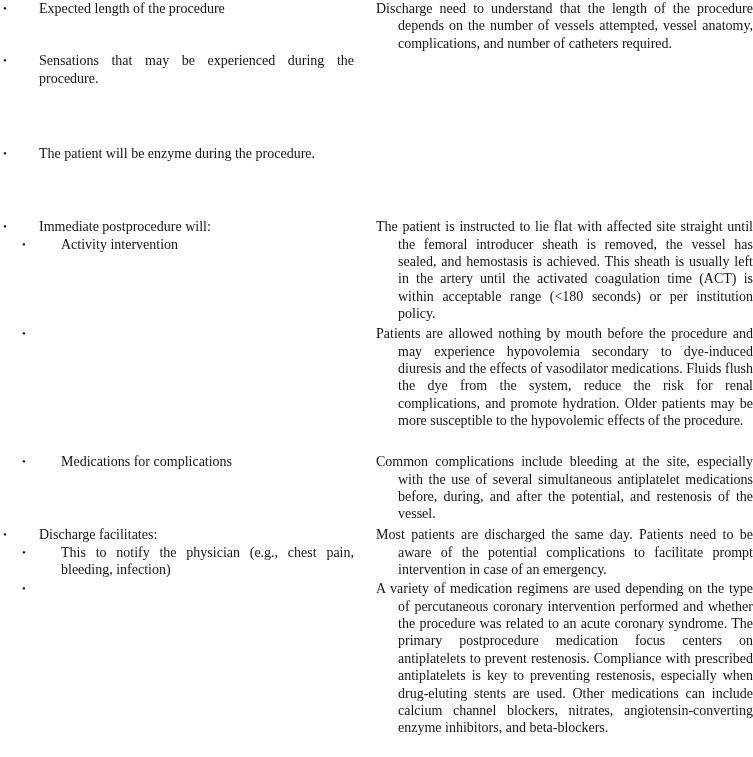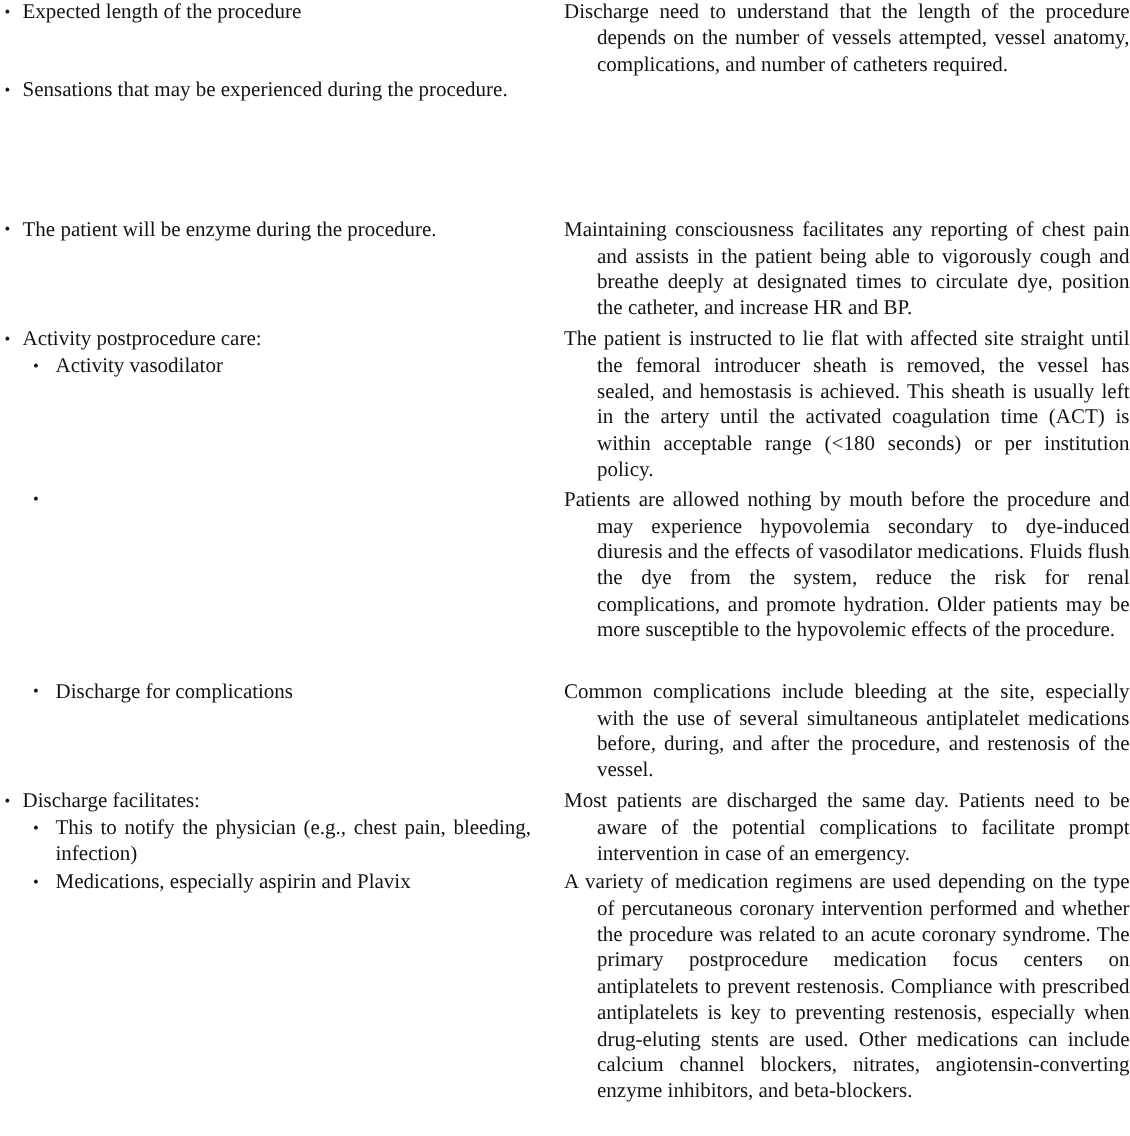--- a/index.html
+++ b/index.html
@@ -37,20 +37,21 @@
     padding-right: 22px;
     box-sizing: border-box;
   }
   .bullet-item {
     display: flex;
     line-height: 17.4px;
   }
   .bullet-item .btext {
     text-align: justify;
     flex: 1 1 auto;
+    margin-left: 24px;
   }
   .bullet {
     flex: 0 0 15px;
     width: 15px;
     padding-left: 3px;
     box-sizing: border-box;
     font-size: 11px;
     line-height: 17.4px;
   }
   .lvl1 { padding-left: 0; }
@@ -86,67 +87,65 @@
         </div>
       </div>
     </div>
     <div class="row">
       <div class="cell-left">
         <div class="bullet-item lvl1">
           <span class="bullet">•</span>
           <span class="btext">The patient will be enzyme during the procedure.</span>
         </div>
       </div>
-      <div class="cell-right">Maintaining consciousness facilitates any reporting of chest pain and assists in the patient being able to vigorously cough and breathe deeply at designated times to circulate dye, position the catheter, and increase HR and BP.</div>
     </div>
     <div class="row">
       <div class="cell-left">
         <div class="bullet-item lvl1">
           <span class="bullet">•</span>
-          <span class="btext">Activity postprocedure care:</span>
+          <span class="btext">Immediate postprocedure will:</span>
         </div>
         <div class="bullet-item lvl2">
           <span class="bullet">•</span>
-          <span class="btext">Activity vasodilator</span>
+          <span class="btext">Activity intervention</span>
         </div>
       </div>
       <div class="cell-right">The patient is instructed to lie flat with affected site straight until the femoral introducer sheath is removed, the vessel has sealed, and hemostasis is achieved. This sheath is usually left in the artery until the activated coagulation time (ACT) is within acceptable range (&lt;180 seconds) or per institution policy.</div>
     </div>
     <div class="row">
       <div class="cell-left">
         <div class="bullet-item lvl2">
           <span class="bullet">•</span>
         </div>
       </div>
       <div class="cell-right">Patients are allowed nothing by mouth before the procedure and may experience hypovolemia secondary to dye-induced diuresis and the effects of vasodilator medications. Fluids flush the dye from the system, reduce the risk for renal complications, and promote hydration. Older patients may be more susceptible to the hypovolemic effects of the procedure.</div>
     </div>
     <div class="row">
       <div class="cell-left">
         <div class="bullet-item lvl2">
           <span class="bullet">•</span>
-          <span class="btext">Discharge for complications</span>
+          <span class="btext">Medications for complications</span>
         </div>
       </div>
-      <div class="cell-right">Common complications include bleeding at the site, especially with the use of several simultaneous antiplatelet medications before, during, and after the procedure, and restenosis of the vessel.</div>
+      <div class="cell-right">Common complications include bleeding at the site, especially with the use of several simultaneous antiplatelet medications before, during, and after the potential, and restenosis of the vessel.</div>
     </div>
     <div class="row">
       <div class="cell-left">
         <div class="bullet-item lvl1">
           <span class="bullet">•</span>
           <span class="btext">Discharge facilitates:</span>
         </div>
         <div class="bullet-item lvl2">
           <span class="bullet">•</span>
           <span class="btext">This to notify the physician (e.g., chest pain, bleeding, infection)</span>
         </div>
       </div>
       <div class="cell-right">Most patients are discharged the same day. Patients need to be aware of the potential complications to facilitate prompt intervention in case of an emergency.</div>
     </div>
     <div class="row">
       <div class="cell-left">
         <div class="bullet-item lvl2">
           <span class="bullet">•</span>
-          <span class="btext">Medications, especially aspirin and Plavix</span>
         </div>
       </div>
       <div class="cell-right">A variety of medication regimens are used depending on the type of percutaneous coronary intervention performed and whether the procedure was related to an acute coronary syndrome. The primary postprocedure medication focus centers on antiplatelets to prevent restenosis. Compliance with prescribed antiplatelets is key to preventing restenosis, especially when drug-eluting stents are used. Other medications can include calcium channel blockers, nitrates, angiotensin-converting enzyme inhibitors, and beta-blockers.</div>
     </div>
   </div>
 
 </body></html>

